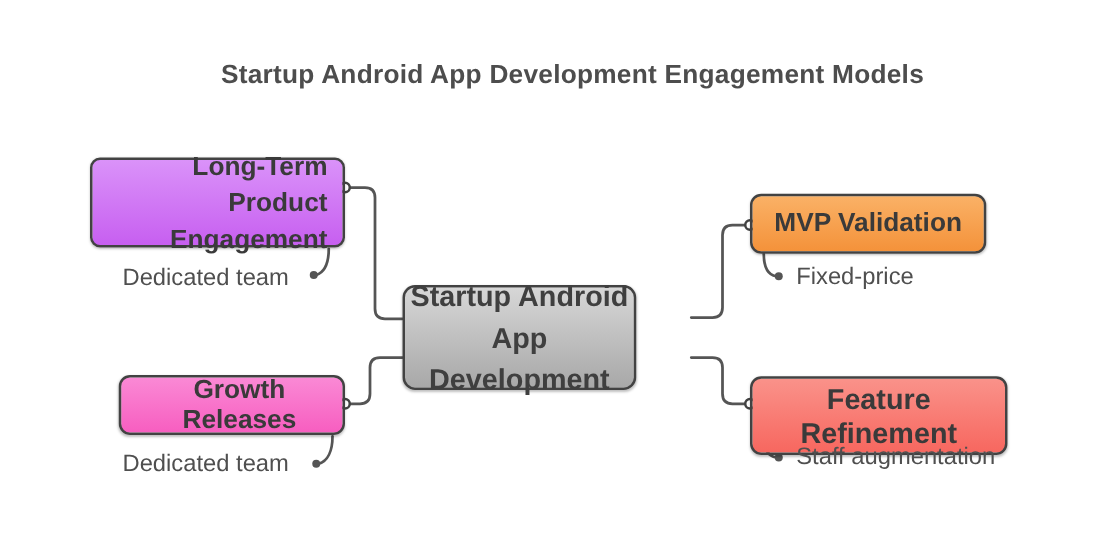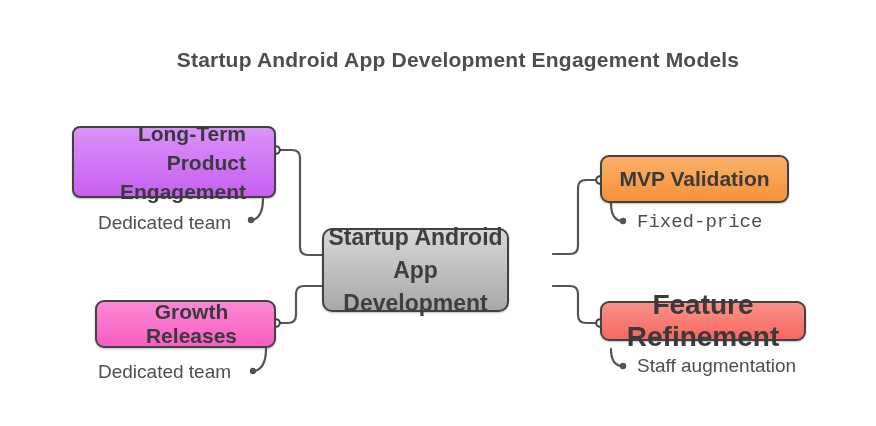--- a/index.html
+++ b/index.html
@@ -13,49 +13,49 @@
   }
   .connectors{position:absolute;left:0;top:0;width:876px;height:426px;}
   .node{
     position:absolute;box-sizing:border-box;border:2px solid #424242;border-radius:9px;
     display:flex;align-items:center;font-weight:bold;color:#3a3a3a;
     box-shadow:0 1px 2px rgba(0,0,0,.25);
   }
   .node--long-term{
     left:72px;top:126px;width:204px;height:72px;border-radius:8px;
     background:linear-gradient(180deg,#da92f9 0%,#c75ff0 100%);
-    justify-content:flex-end;text-align:right;padding:0 28px;
+    justify-content:flex-end;text-align:right;padding:0 12px;
     font-size:21px;line-height:29px;
   }
   .node--growth{
     left:95px;top:300px;width:181px;height:48px;
     background:linear-gradient(180deg,#fa89d5 0%,#f75ec0 100%);
     justify-content:center;text-align:center;font-size:21px;padding-left:12px;
   }
   .node--center{
     left:322px;top:228px;width:187px;height:84px;border-radius:10px;
     background:linear-gradient(180deg,#d7d7d7 0%,#a8a8a8 100%);
     justify-content:center;text-align:center;font-size:23px;line-height:33px;
     color:#3f3f3f;
   }
   .node--mvp{
     left:600px;top:155px;width:189px;height:48px;
     background:linear-gradient(180deg,#fab166 0%,#f4923a 100%);
     justify-content:center;text-align:center;font-size:21px;
   }
   .node--feature{
-    left:600px;top:301px;width:206px;height:40px;
+    left:600px;top:301px;width:206px;height:63px;
     background:linear-gradient(180deg,#fa928a 0%,#f7675f 100%);
-    justify-content:center;text-align:center;font-size:28px;
+    justify-content:center;text-align:center;font-size:23px;
   }
   .sublabel{
     position:absolute;font-size:19px;color:#4f4f4f;line-height:22px;white-space:nowrap;text-align:center;
   }
   .sublabel--ded1{left:98px;top:212px;}
-  .sublabel--fixed{left:637px;top:211px;font-family:Liberation Mono, monospace;}
+  .sublabel--fixed{left:637px;top:211px;}
   .sublabel--ded2{left:98px;top:361px;}
   .sublabel--staff{left:637px;top:355px;}
 </style>
 </head>
 <body>
 
 <div class="stage">
 
   <h1 class="title">Startup Android App Development Engagement Models</h1>
 

